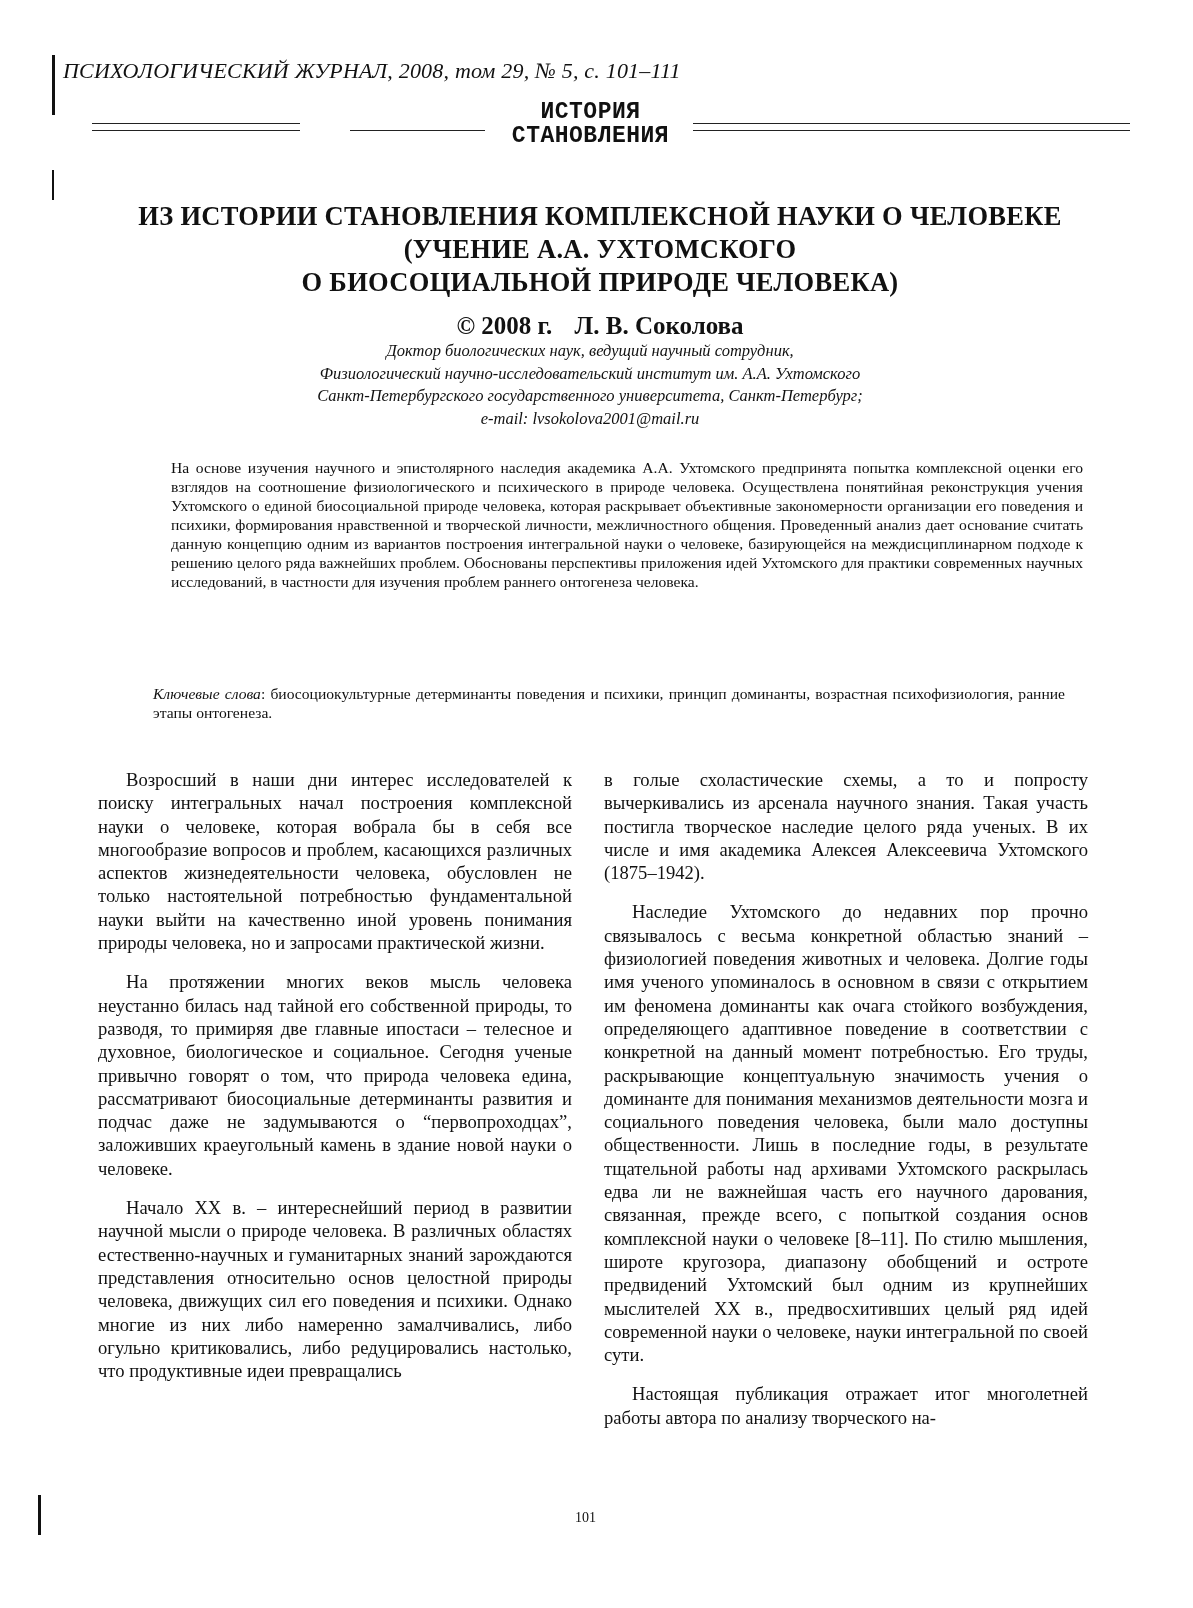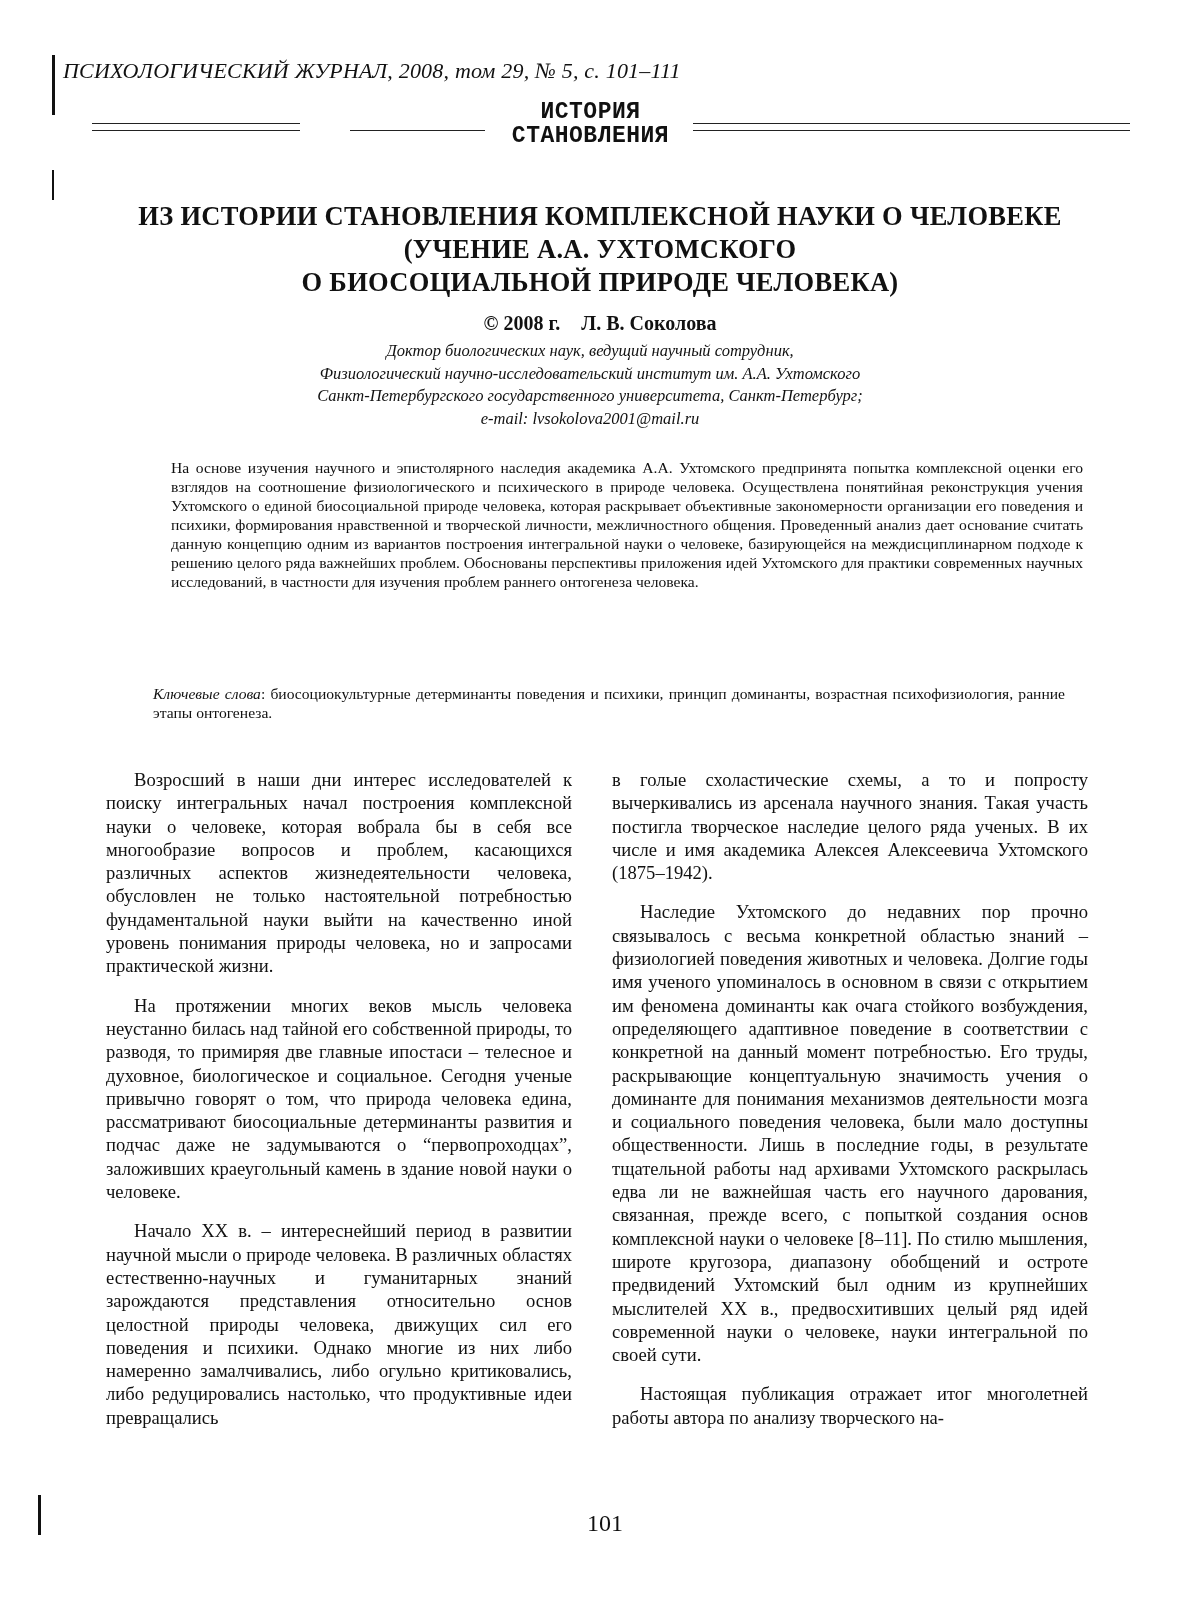--- a/index.html
+++ b/index.html
@@ -7,36 +7,36 @@
   .journal-header {
     position: absolute; left: 63px; top: 58px; font-size: 22px; font-style: italic;
     font-family: "Liberation Serif", serif; letter-spacing: 0.2px;
   }
   .rubric { position: absolute; left: 498px; top: 100px; width: 185px; text-align: center;
     font-family: Liberation Mono, monospace; font-weight: bold; font-size: 23px; line-height: 24px; letter-spacing: 0.5px; }
   .rule { position: absolute; height: 0; border-top: 1.5px solid #222; }
   .title { position: absolute; left: 60px; top: 200px; width: 1080px; text-align: center;
     font-family: "Liberation Serif", serif; font-weight: bold; font-size: 26.5px; line-height: 33px; letter-spacing: 0.3px; }
   .byline { position: absolute; left: 60px; top: 312px; width: 1080px; text-align: center;
-    font-family: "Liberation Serif", serif; font-weight: bold; font-size: 20px; }
+    font-family: "Liberation Serif", serif; font-weight: bold; font-size: 25px; }
   .byline span { margin: 0 8px; }
   .affil { position: absolute; left: 160px; top: 340px; width: 860px; text-align: center;
     font-family: "Liberation Serif", serif; font-style: italic; font-size: 16.5px; line-height: 22.5px; }
   .abstract { position: absolute; left: 143px; top: 458px; width: 912px;
     font-family: "Liberation Serif", serif; font-size: 15.6px; line-height: 19px; text-align: justify; margin-left: 28px; }
   .keywords { position: absolute; left: 153px; top: 684px; width: 912px;
     font-family: "Liberation Serif", serif; font-size: 15.6px; line-height: 19px; text-align: justify; }
   .keywords .kw-label { font-style: italic; }
   .col { position: absolute; top: 768px; width: 478px;
     font-family: "Liberation Serif", serif; font-size: 18.6px; line-height: 23.3px; text-align: justify; hyphens: manual; }
-  .col p { margin: 0 0 16px 12px; text-indent: 28px; }
+  .col p { margin: 0 0 16px 4px; text-indent: 28px; }
   .col p.cont { text-indent: 0; }
   .col-left { left: 94px; }
   .col-right { left: 600px; width: 488px; }
-  .page-number { position: absolute; left: 587px; top: 1510px; font-family: "Liberation Serif", serif; font-size: 24px; text-align: right; }
+  .page-number { position: absolute; left: 575px; top: 1510px; font-family: "Liberation Serif", serif; font-size: 14px; text-align: right; }
   .scan-mark { position: absolute; background: #111; }
 </style>
 </head>
 <body>
 
 <div class="scan-mark" style="left:52px;top:55px;width:3px;height:60px;"></div>
 <div class="scan-mark" style="left:52px;top:170px;width:2px;height:30px;"></div>
 <div class="scan-mark" style="left:38px;top:1495px;width:3px;height:40px;"></div>
 
 <div class="journal-header">ПСИХОЛОГИЧЕСКИЙ ЖУРНАЛ, 2008, том 29, № 5, с. 101–111</div>

